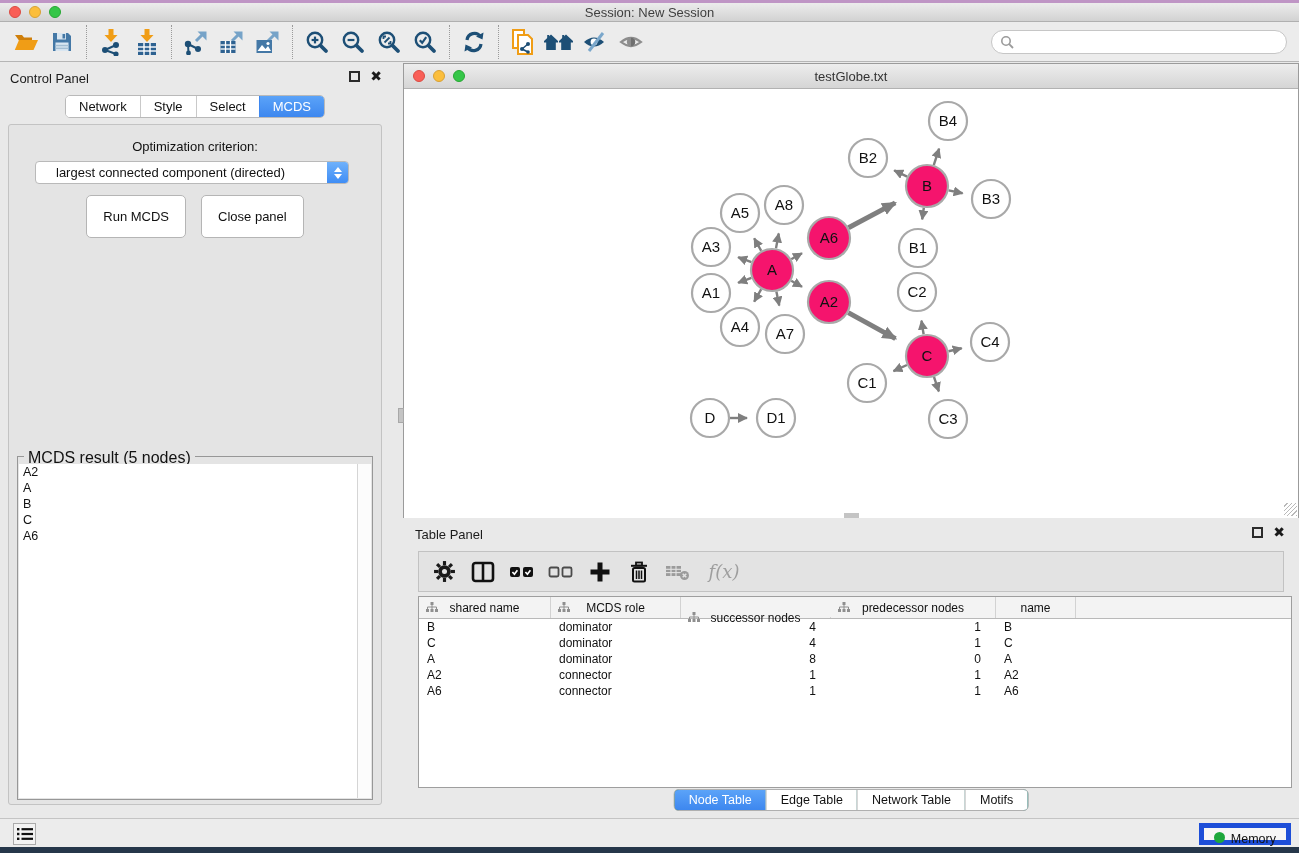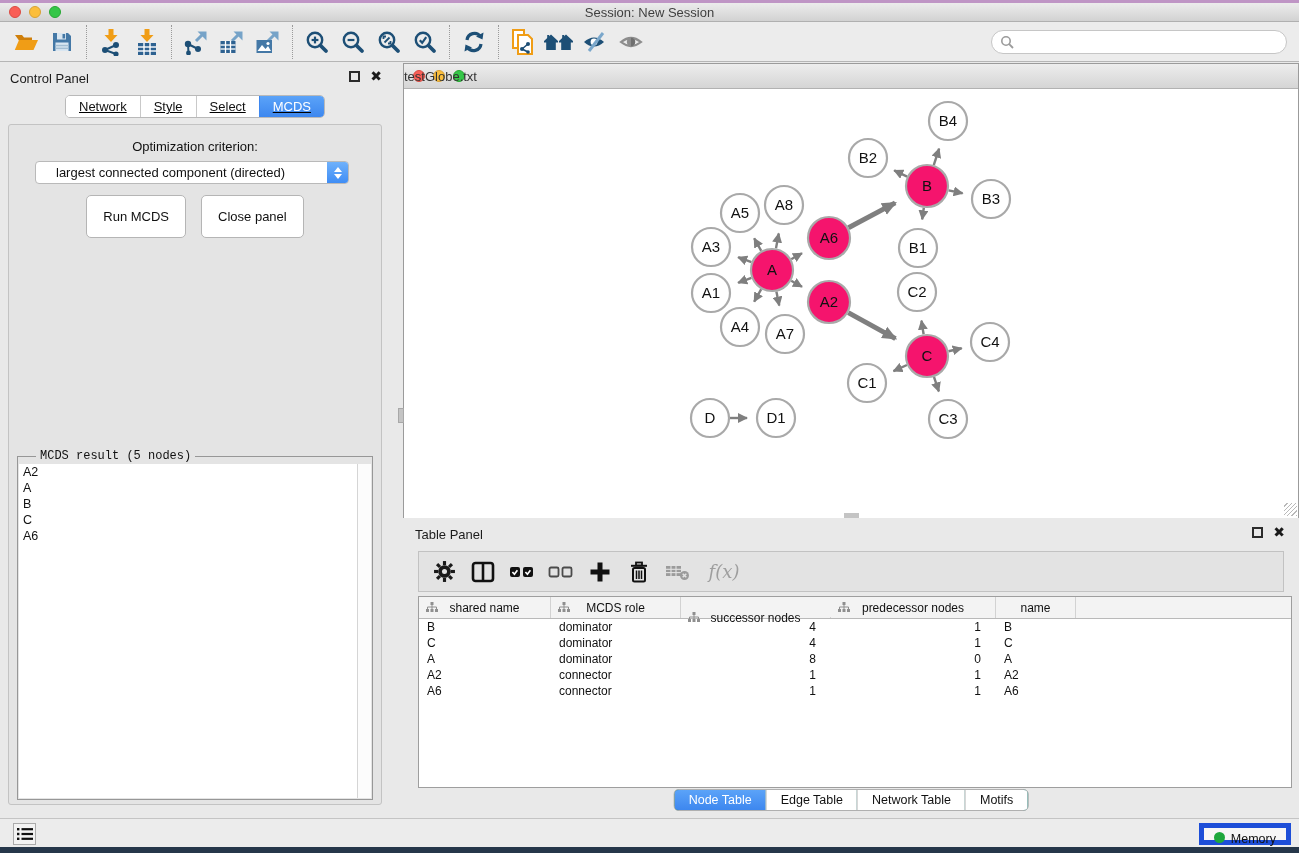--- a/index.html
+++ b/index.html
@@ -28,51 +28,51 @@
     border-radius:12px; display:flex; align-items:center; padding:0 8px; margin-right:4px; }
   .searchbox input { border:none; outline:none; flex:1; font-size:12px; background:transparent; margin-left:5px; }
 
   
   .control-panel { left:0; top:63px; width:390px; height:755px; background:#e9e9e9; }
   .cp-header { position:absolute; left:10px; top:8px; font-size:13px; color:#1c1c1c; }
   .panel-winbtns { position:absolute; right:8px; top:8px; display:flex; gap:10px; align-items:center; }
   .wb-float { width:11px; height:11px; border:2px solid #2b2b2b; background:transparent; }
   .wb-close { font-size:14px; font-weight:bold; color:#1a1a1a; line-height:11px; }
   .cp-tabs { position:absolute; left:50%; transform:translateX(-50%); top:32px; display:flex;
-    border:1px solid #b9b9b9; border-radius:5px; overflow:hidden; background:#fff;text-decoration:underline; }
+    border:1px solid #b9b9b9; border-radius:5px; overflow:hidden; background:#fff; }
   .cp-tab { padding:3px 13px; font-size:13px; color:#111; background:#fff; border-left:1px solid #c9c9c9; }
   .cp-tab:first-child { border-left:none; }
   .cp-tab.active { background:linear-gradient(#5ba3f8,#3d87ef); color:#fff; border-left-color:#3d87ef; }
   .cp-inner { position:absolute; left:8px; top:61px; width:374px; height:681px;
     background:#e4e4e4; border:1px solid #c3c3c3; border-radius:3px; }
   .opt-label { position:absolute; left:0; right:0; top:14px; text-align:center; font-size:13px; color:#111; }
   .dropdown { position:absolute; left:26px; top:36px; width:314px; height:23px; background:#fff;
     border:1px solid #b9b9b9; border-radius:4px; display:flex; align-items:center; }
   .dropdown .dd-text { flex:1; font-size:13px; color:#111; padding-left:20px; white-space:nowrap; }
   .dd-stepper { width:21px; height:100%; border-radius:0 3px 3px 0;
     background:linear-gradient(#6fb1fb,#3f8df5); display:flex; flex-direction:column;
     align-items:center; justify-content:center; gap:2px; }
   .dd-up { width:0; height:0; border-left:4px solid transparent; border-right:4px solid transparent; border-bottom:5px solid #fff; }
   .dd-down { width:0; height:0; border-left:4px solid transparent; border-right:4px solid transparent; border-top:5px solid #fff; }
   .cp-buttons { position:absolute; left:0; right:0; top:70px; display:flex; justify-content:center; gap:15px; }
   .btn { background:#fff; border:1px solid #b5b5b5; border-radius:5px; font-size:13px; color:#111;
     padding:13px 16px; }
   .mcds-fieldset { position:absolute; left:8px; top:331px; width:356px; height:344px;
     border:1px solid #979797; }
-  .mcds-legend { position:absolute; left:18px; top:-8px; background:#e4e4e4; padding:0 4px; font-size:12px; color:#111;font-family:Liberation Mono, monospace; }
+  .mcds-legend { position:absolute; left:6px; top:-8px; background:#e4e4e4; padding:0 4px; font-size:16px; color:#111; }
   .mcds-list { position:absolute; left:1px; top:7px; right:15px; bottom:1px; background:#fff; }
   .mcds-scroll { position:absolute; top:7px; right:1px; width:14px; bottom:1px; background:#fcfcfc; border-left:1px solid #d5d5d5; }
   .mcds-item { font-size:12.5px; color:#111; line-height:16px; padding-left:4px; }
 
   
   .net-window { left:403px; top:63px; width:896px; height:455px; background:#fff;
     border:1px solid #9b9b9b; }
   .net-titlebar { position:absolute; left:0; top:0; right:0; height:25px;
     background:linear-gradient(#ededed,#d5d5d5); border-bottom:1px solid #b2b2b2; display:flex; align-items:center; }
-  .net-title { position:absolute; left:0; right:0; text-align:left; font-size:13px; color:#333; }
+  .net-title { position:absolute; left:0; right:0; text-align:center; font-size:13px; color:#333; }
   .net-canvas { position:absolute; left:0; top:26px; width:894px; height:428px; background:#fff; }
   .net-scroll-left { position:absolute; left:-6px; top:344px; width:6px; height:15px; background:#c4c4c4; border:1px solid #a8a8a8; }
   .net-scroll-bottom { position:absolute; left:440px; bottom:-1px; width:15px; height:5px; background:#c4c4c4; }
   .resize-grip { position:absolute; right:1px; bottom:1px; width:13px; height:13px;
     background:repeating-linear-gradient(135deg,transparent,transparent 2px,#b9b9b9 2px,#b9b9b9 3px); }
 
   
   .table-panel { left:403px; top:522px; width:896px; height:296px; background:#e9e9e9; }
   .tp-header { position:absolute; left:12px; top:5px; font-size:13px; color:#1c1c1c; }
   .tp-toolbar { position:absolute; left:15px; top:29px; width:866px; height:41px; background:#e3e3e3;

